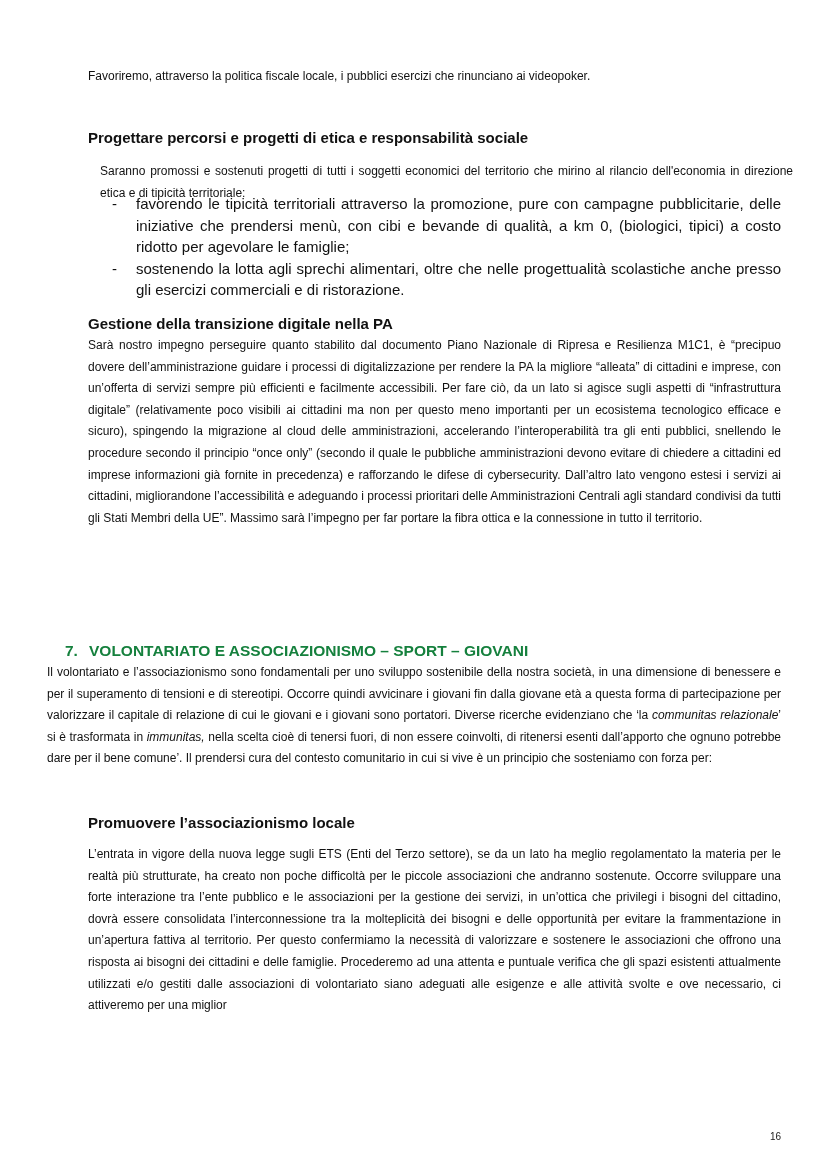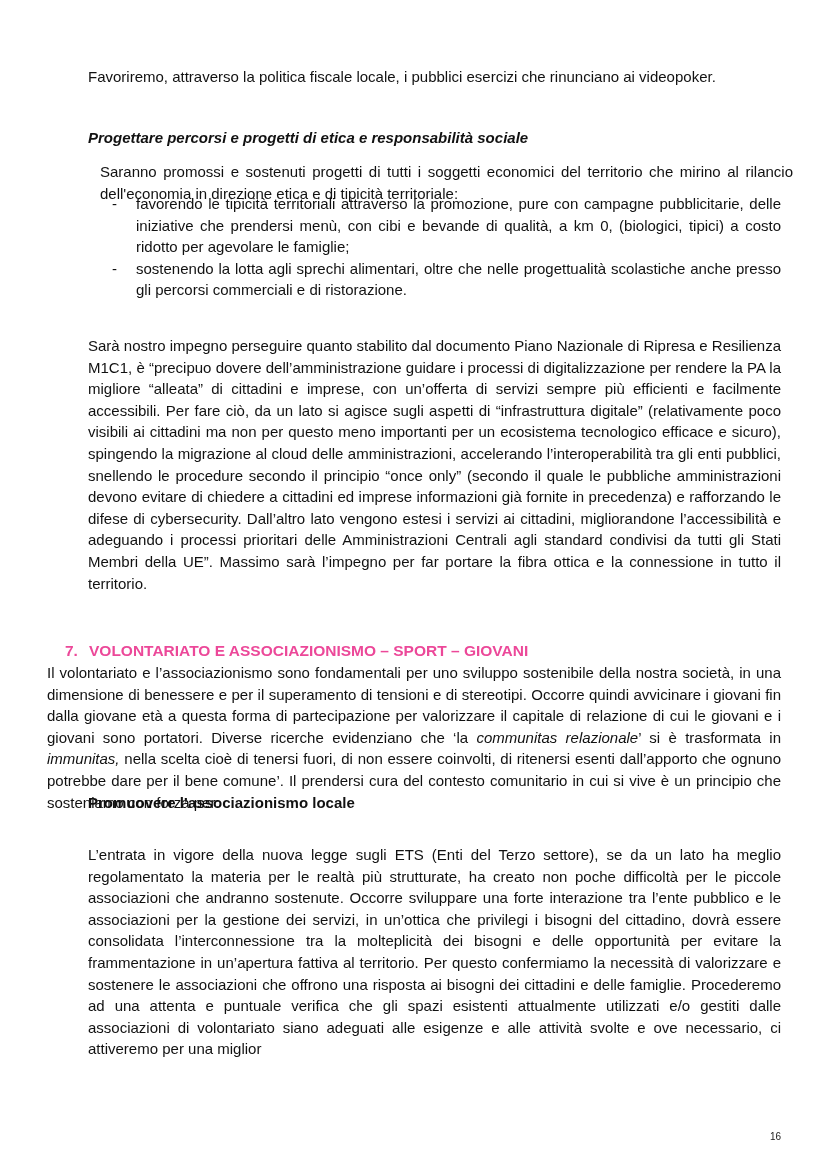--- a/index.html
+++ b/index.html
@@ -1,58 +1,59 @@
 <!DOCTYPE html>
 <html><head>
   <meta charset="utf-8">
   <style>
     html, body { margin: 0; padding: 0; background: #ffffff; }
     body { width: 820px; height: 1159px; position: relative; overflow: hidden;
            font-family: "Liberation Sans", sans-serif; color: #111; }
     .page { position: absolute; left: 0; top: 0; width: 820px; height: 1159px; }
-    .p { position: absolute; font-size: 15px; line-height: 21.6px; text-align: justify; }
+    .p { position: absolute; font-size: 12px; line-height: 21.6px; text-align: justify; }
     .indent { left: 88px; width: 693px; }
     .full { left: 47px; width: 734px; }
     .h3 { position: absolute; left: 88px; font-size: 15px; font-weight: bold; line-height: 21.6px; }
     .bullets { position: absolute; left: 88px; width: 693px; margin: 0; padding: 0; list-style: none; }
     .bullets li { position: relative; padding-left: 31px; font-size: 15px; line-height: 21.6px; text-align: justify; }
     .bullets li .dash { position: absolute; left: 24px; top: 0; }
     .bullets li .txt { display: block; margin-left: 18px; margin-left: 0; padding-left: 17px; }
     .h2 { position: absolute; left: 65px; top: 640px; font-size: 15.5px; font-weight: bold;
-          color: #ec4899; line-height: 22px; }
+          color: #15803d; line-height: 22px; }
     .h2 .num { display: inline-block; width: 24px; }
     .pagenum { position: absolute; left: 770px; top: 1131px; font-size: 10px; color: #222; text-align: right; }
     em { }
   </style>
 </head>
 <body>
 
 <div class="page">
 
   <p class="p indent" style="top:66px; margin:0;">Favoriremo, attraverso la politica fiscale locale, i pubblici esercizi che rinunciano ai videopoker.</p>
 
-  <div class="h3" style="top:127px;font-style:italic;">Progettare percorsi e progetti di etica e responsabilità sociale</div>
+  <div class="h3" style="top:127px;">Progettare percorsi e progetti di etica e responsabilità sociale</div>
   <p class="p indent" style="top:149px; margin:12px;">Saranno promossi e sostenuti progetti di tutti i soggetti economici del territorio che mirino al rilancio dell'economia in direzione etica e di tipicità territoriale:</p>
 
   <ul class="bullets" style="top:193px;">
     <li>
       <span class="dash">-</span>
       <span class="txt">favorendo le tipicità territoriali attraverso la promozione, pure con campagne pubblicitarie, delle iniziative che prendersi menù, con cibi e bevande di qualità, a km 0, (biologici, tipici) a costo ridotto per agevolare le famiglie;</span>
     </li>
     <li>
       <span class="dash">-</span>
-      <span class="txt">sostenendo la lotta agli sprechi alimentari, oltre che nelle progettualità scolastiche anche presso gli percorsi commerciali e di ristorazione.</span>
+      <span class="txt">sostenendo la lotta agli sprechi alimentari, oltre che nelle progettualità scolastiche anche presso gli esercizi commerciali e di ristorazione.</span>
     </li>
   </ul>
 
+  <div class="h3" style="top:313px;">Gestione della transizione digitale nella PA</div>
   <p class="p indent" style="top:335px; margin:0;">Sarà nostro impegno perseguire quanto stabilito dal documento Piano Nazionale di Ripresa e Resilienza M1C1, è “precipuo dovere dell’amministrazione guidare i processi di digitalizzazione per rendere la PA la migliore “alleata” di cittadini e imprese, con un’offerta di servizi sempre più efficienti e facilmente accessibili. Per fare ciò, da un lato si agisce sugli aspetti di “infrastruttura digitale” (relativamente poco visibili ai cittadini ma non per questo meno importanti per un ecosistema tecnologico efficace e sicuro), spingendo la migrazione al cloud delle amministrazioni, accelerando l’interoperabilità tra gli enti pubblici, snellendo le procedure secondo il principio “once only” (secondo il quale le pubbliche amministrazioni devono evitare di chiedere a cittadini ed imprese informazioni già fornite in precedenza) e rafforzando le difese di cybersecurity. Dall’altro lato vengono estesi i servizi ai cittadini, migliorandone l’accessibilità e adeguando i processi prioritari delle Amministrazioni Centrali agli standard condivisi da tutti gli Stati Membri della UE”. Massimo sarà l’impegno per far portare la fibra ottica e la connessione in tutto il territorio.</p>
 
   <div class="h2">
     <span class="num">7.</span><span>VOLONTARIATO E ASSOCIAZIONISMO – SPORT – GIOVANI</span>
   </div>
 
   <p class="p full" style="top:662px; margin:0;"><span>Il volontariato e l’associazionismo sono fondamentali per uno sviluppo sostenibile della nostra società, in una dimensione di benessere e per il superamento di tensioni e di stereotipi. Occorre quindi avvicinare i giovani fin dalla giovane età a questa forma di partecipazione per valorizzare il capitale di relazione di cui le giovani e i giovani sono portatori. Diverse ricerche evidenziano che ‘la </span><em>communitas relazionale</em><span>’ si è trasformata in </span><em>immunitas,</em><span> nella scelta cioè di tenersi fuori, di non essere coinvolti, di ritenersi esenti dall’apporto che ognuno potrebbe dare per il bene comune’. Il prendersi cura del contesto comunitario in cui si vive è un principio che sosteniamo con forza per:</span></p>
 
-  <div class="h3" style="top:792px;">Promuovere l’associazionismo locale</div>
+  <div class="h3" style="top:812px;">Promuovere l’associazionismo locale</div>
   <p class="p indent" style="top:844px; margin:0;">L’entrata in vigore della nuova legge sugli ETS (Enti del Terzo settore), se da un lato ha meglio regolamentato la materia per le realtà più strutturate, ha creato non poche difficoltà per le piccole associazioni che andranno sostenute. Occorre sviluppare una forte interazione tra l’ente pubblico e le associazioni per la gestione dei servizi, in un’ottica che privilegi i bisogni del cittadino, dovrà essere consolidata l’interconnessione tra la molteplicità dei bisogni e delle opportunità per evitare la frammentazione in un’apertura fattiva al territorio. Per questo confermiamo la necessità di valorizzare e sostenere le associazioni che offrono una risposta ai bisogni dei cittadini e delle famiglie. Procederemo ad una attenta e puntuale verifica che gli spazi esistenti attualmente utilizzati e/o gestiti dalle associazioni di volontariato siano adeguati alle esigenze e alle attività svolte e ove necessario, ci attiveremo per una miglior</p>
 
   <div class="pagenum">16</div>
 </div>
 
 </body></html>

